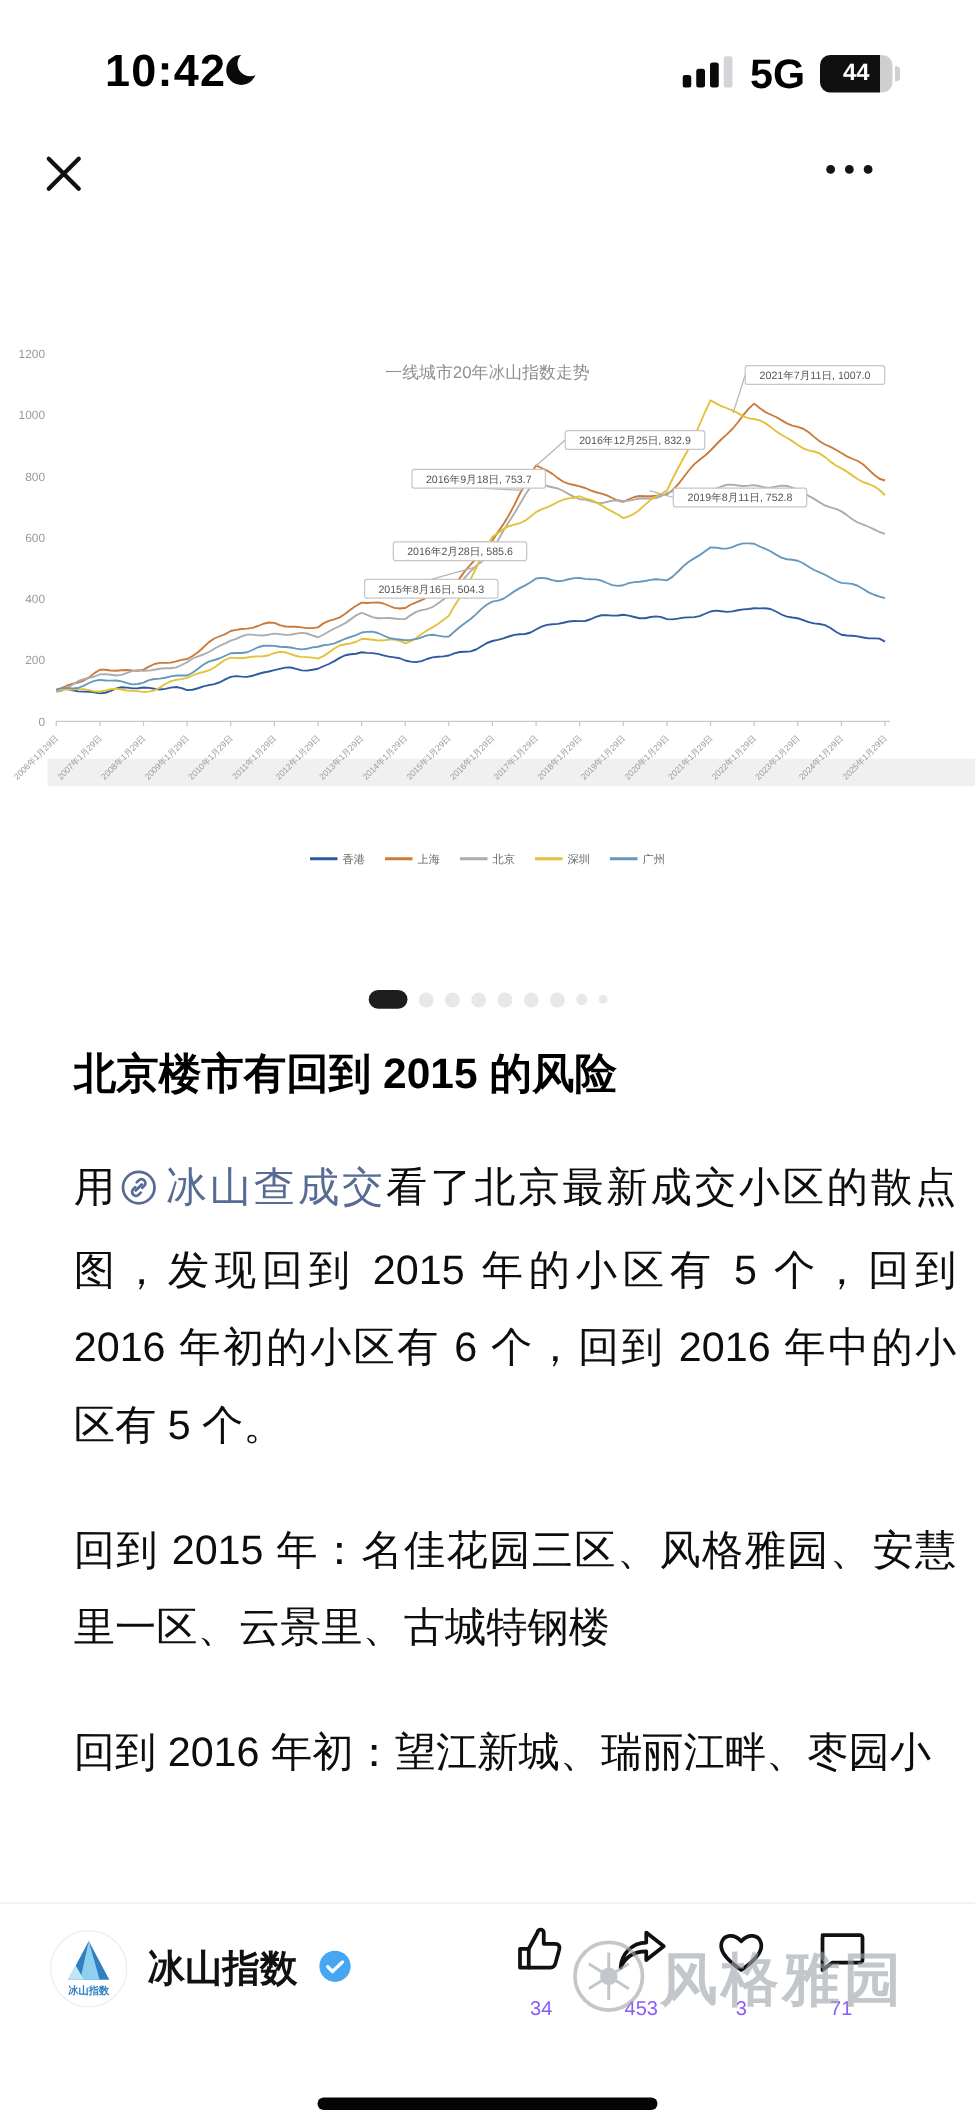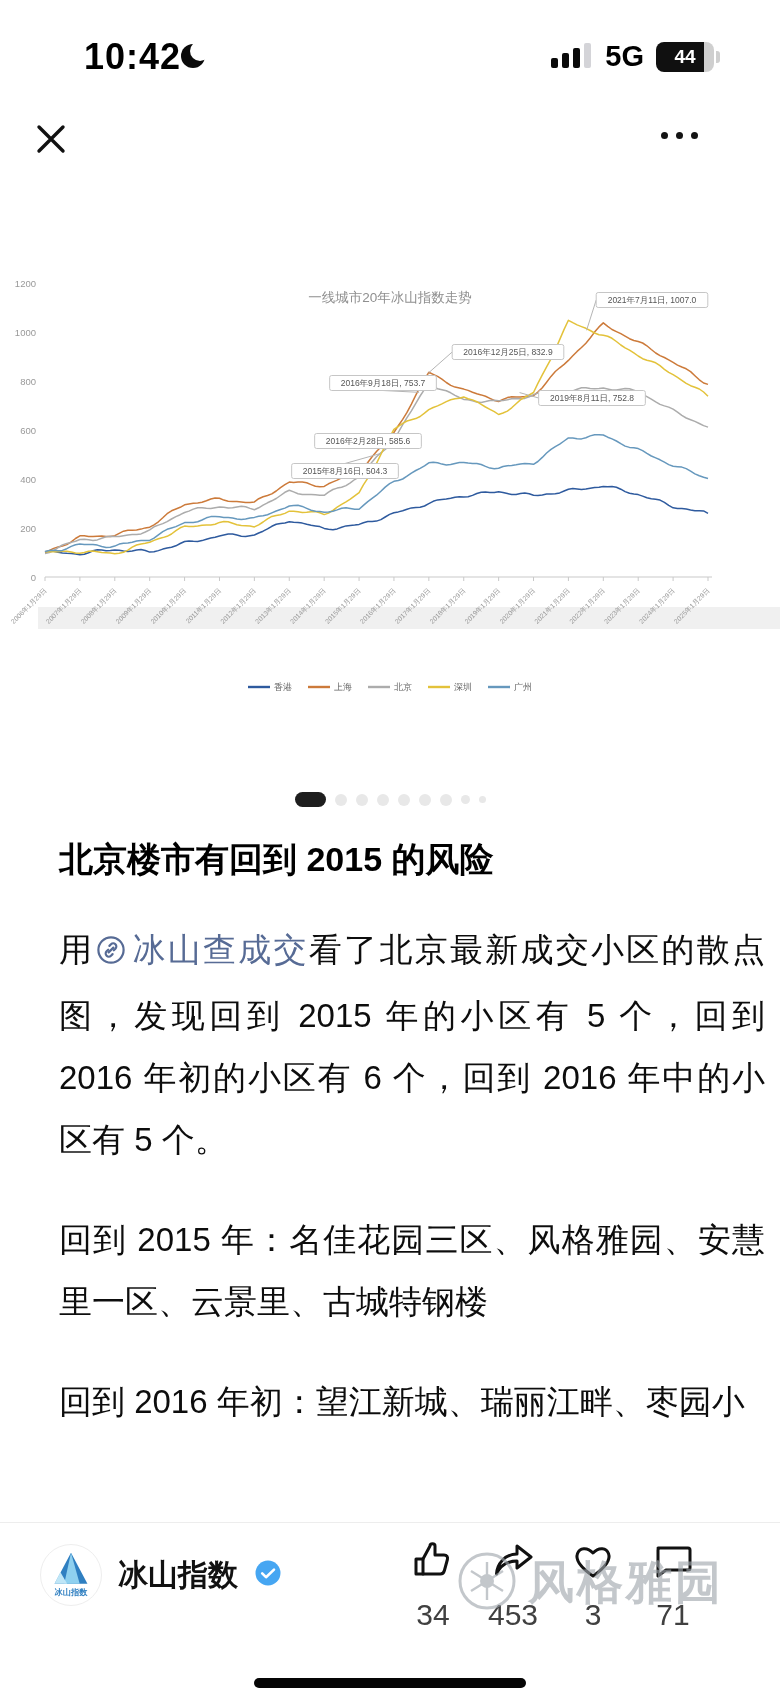--- a/index.html
+++ b/index.html
@@ -5,21 +5,21 @@
   * { margin:0; padding:0; box-sizing:border-box; }
   html,body { background:#fff; }
   body { font-family:"Liberation Sans","DejaVu Sans",sans-serif; }
   .phone { position:relative; width:780px; height:1696px; background:#fff; overflow:hidden; margin:0 auto; }
 
   
   .status-bar { position:absolute; top:34px; left:0; right:0; height:50px; }
   .sb-time { position:absolute; left:84px; top:2px; font-size:36px; font-weight:700; color:#000; letter-spacing:1px; }
   .sb-moon { position:absolute; left:178px; top:6px; }
   .sb-right { position:absolute; right:66px; top:6px; display:flex; align-items:center; gap:12px; }
-  .sb-5g { font-size:29px; font-weight:600; color:#000; }
+  .sb-5g { font-size:33px; font-weight:600; color:#000; }
   .battery { position:relative; width:58px; height:30px; border-radius:8px; background:linear-gradient(to right,#101010 0 83%,#cfcfcf 83%); color:#fff; font-size:19px; font-weight:700; display:flex; align-items:center; justify-content:center; }
   .battery::after { content:""; position:absolute; right:-6px; top:9px; width:4px; height:12px; background:#cfcfcf; border-radius:0 3px 3px 0; }
 
   
   .nav { position:absolute; top:118px; left:0; right:0; height:50px; }
   .nav-close { position:absolute; left:36px; top:6px; width:30px; height:30px; cursor:pointer; }
   .nav-more { position:absolute; right:82px; top:14px; display:flex; gap:8px; cursor:pointer; }
   .nav-more i { width:7px; height:7px; border-radius:50%; background:#141414; }
 
   
@@ -41,21 +41,21 @@
   .link-ico { display:inline-block; vertical-align:-4px; margin:0 4px 0 2px; }
 
   
   .divider { position:absolute; top:1522px; left:0; right:0; height:1px; background:#ededed; }
   .footer { position:absolute; top:1538px; left:0; right:0; height:110px;padding-left:36px; }
   .acct { position:absolute; left:40px; top:6px; display:flex; align-items:center; gap:16px; cursor:pointer; }
   .avatar { width:62px; height:62px; border-radius:50%; border:1px solid #eee; background:#fff; display:flex; align-items:center; justify-content:center; overflow:hidden; }
   .acct-name { font-size:30px; font-weight:700; color:#111; }
   .actions { position:absolute; right:82px; top:0; display:flex; gap:30px; }
   .act { width:50px; display:flex; flex-direction:column; align-items:center; cursor:pointer; }
-  .act .cnt { margin-top:10px; font-size:30px; color:#404040; }
+  .act .cnt { margin-top:10px; font-size:16px; color:#8b5cf6; }
 
   
   .watermark { position:absolute; top:1550px; left:456px; display:flex; align-items:center; gap:10px; pointer-events:none; z-index:6; opacity:.62; }
   .wm-text { font-size:46px; font-weight:700; color:#9fa6ac; letter-spacing:3px; }
 
   .home-bar { position:absolute; bottom:8px; left:50%; transform:translateX(-50%); width:272px; height:10px; border-radius:6px; background:#050505; }
 </style>
 </head>
 <body>
 

